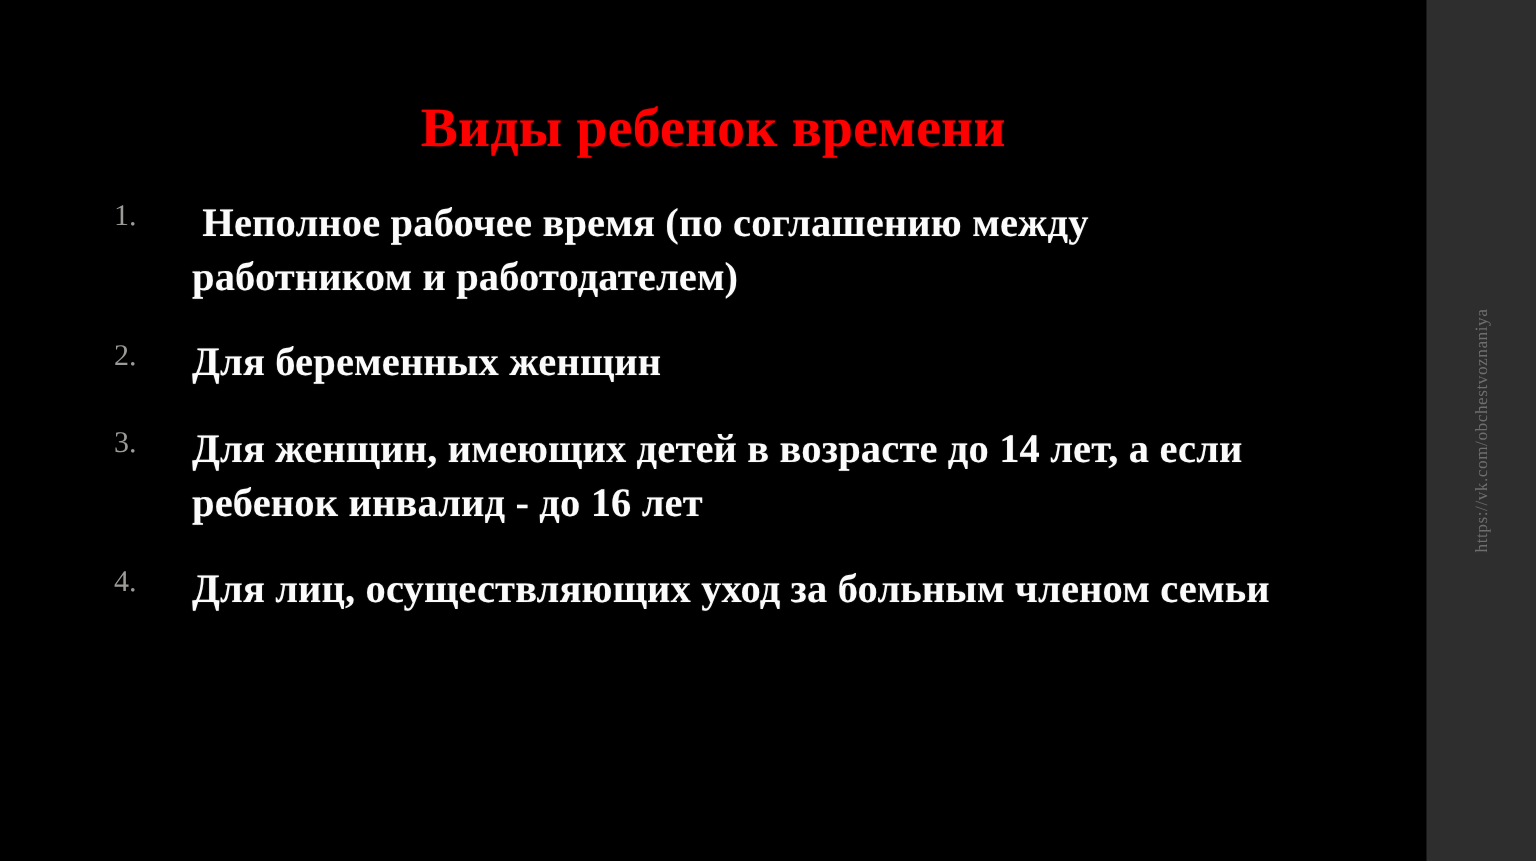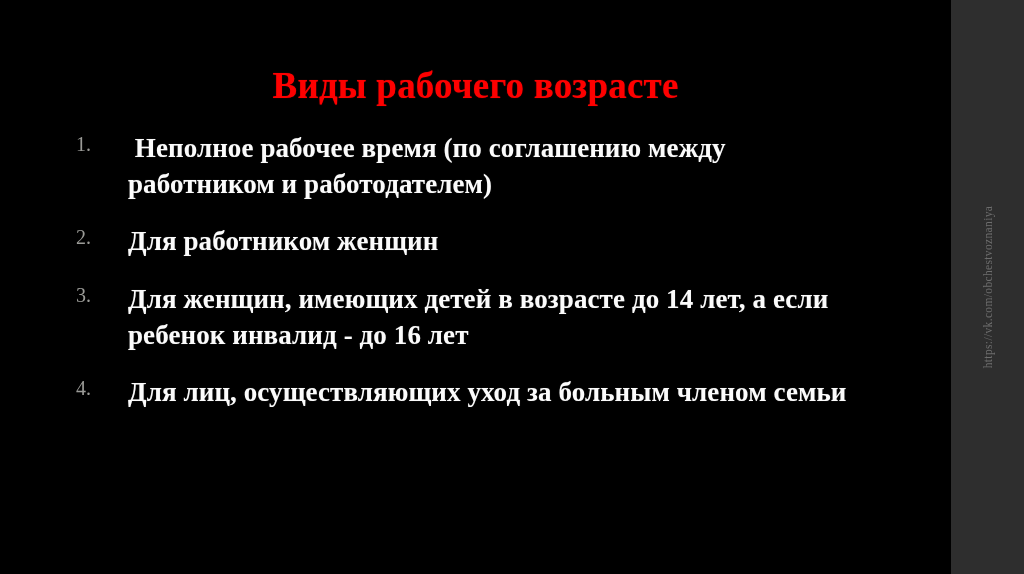--- a/index.html
+++ b/index.html
@@ -110,32 +110,32 @@
     text-shadow: 0 0 1px rgba(255,255,255,0.25);
   }
 </style>
 </head>
 <body>
 
 <div id="slide-root">
 
   <div id="content-stage">
 
-    <h1 id="slide-title">Виды рабочего возрасте</h1>
+    <h1 id="slide-title">Виды ребенок времени</h1>
 
     <ol id="bullet-list">
 
       <li class="bullet-item">
         <span class="bullet-number">1.</span>
         <span class="bullet-text"> Неполное рабочее время (по соглашению между работником и работодателем)</span>
       </li>
 
       <li class="bullet-item">
         <span class="bullet-number">2.</span>
-        <span class="bullet-text">Для работником женщин</span>
+        <span class="bullet-text">Для беременных женщин</span>
       </li>
 
       <li class="bullet-item">
         <span class="bullet-number">3.</span>
         <span class="bullet-text">Для женщин, имеющих детей в возрасте до 14 лет, а если ребенок инвалид - до 16 лет</span>
       </li>
 
       <li class="bullet-item">
         <span class="bullet-number">4.</span>
         <span class="bullet-text">Для лиц, осуществляющих уход за больным членом семьи</span>

